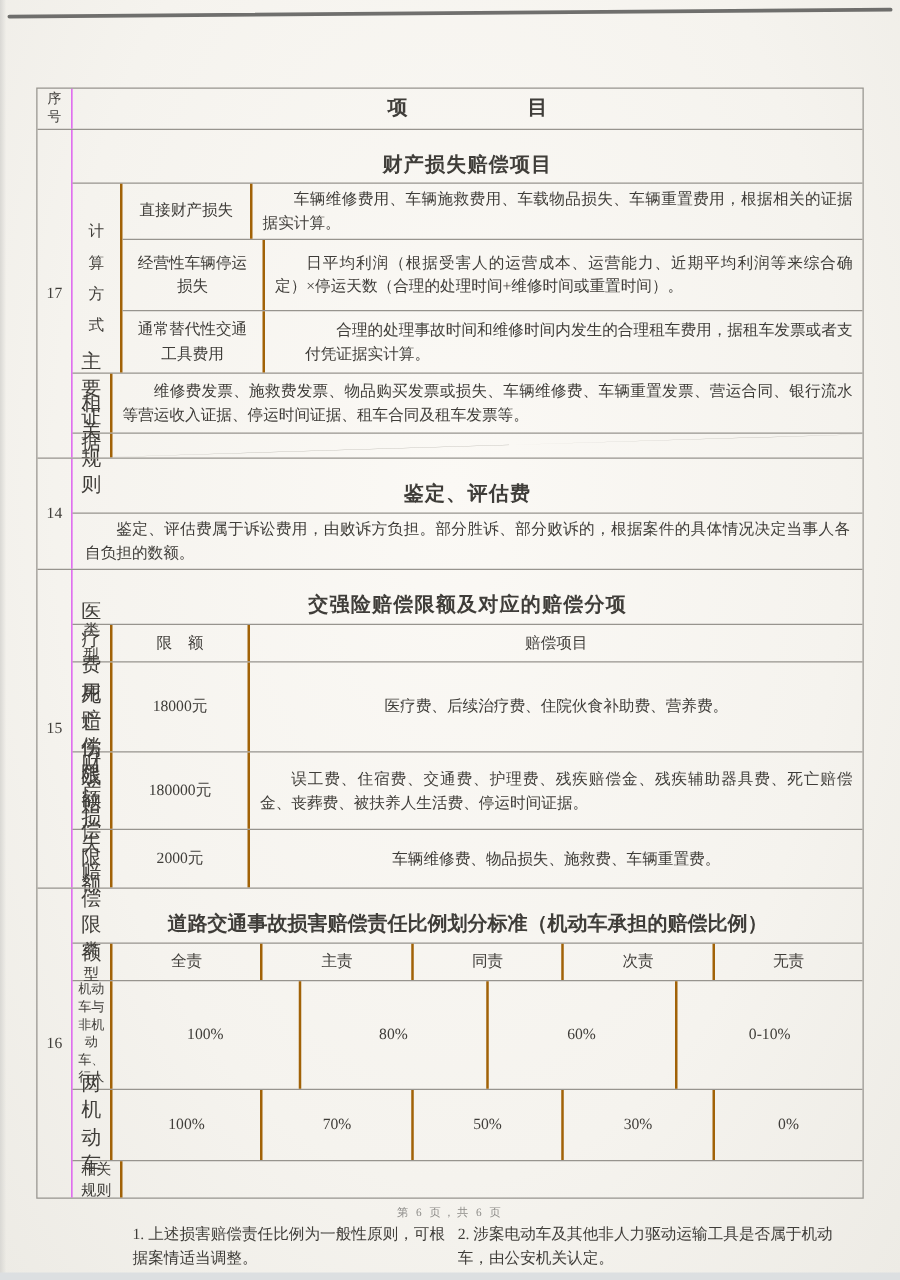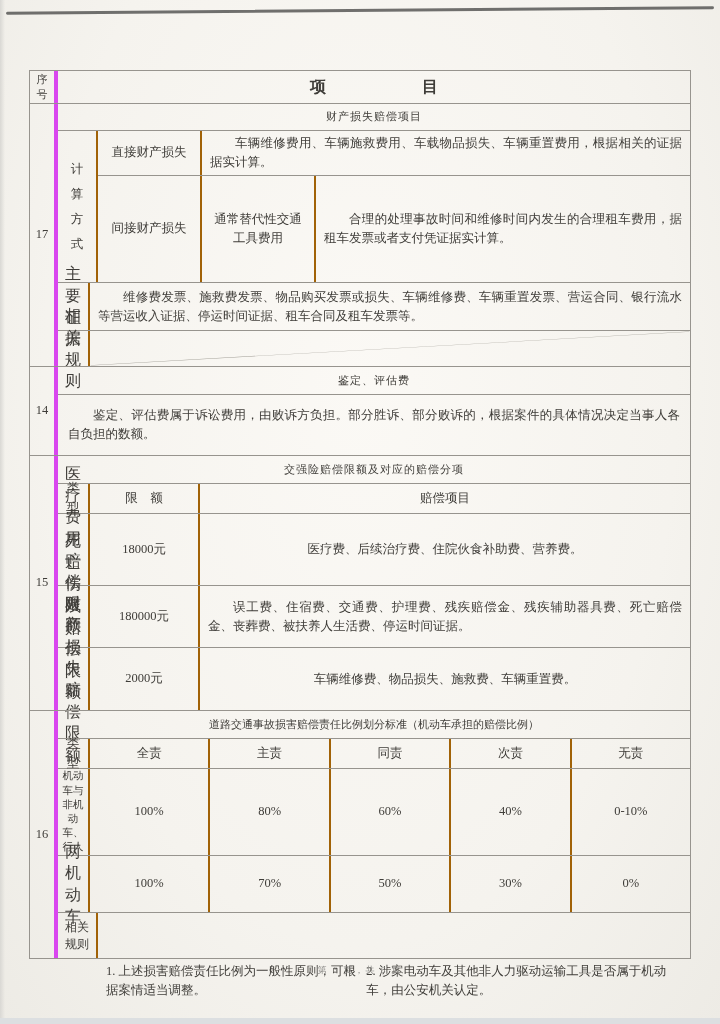--- a/index.html
+++ b/index.html
@@ -25,32 +25,32 @@
   
   .tbl{
     position:absolute;left:29px;top:70px;width:662px;height:889px;
     border:1px solid #97948e;display:flex;flex-direction:column;
     box-sizing:border-box;font-size:12.5px;line-height:1.55;
   }
   .tbl *{box-sizing:border-box;min-width:0;min-height:0;}
   .band{display:flex;}
   .band + .band{border-top:1px solid #97948e;}
   .seq{
-    width:28px;flex:0 0 28px;border-right:4px solid #d946ef;
+    width:28px;flex:0 0 28px;border-right:1px solid #d946ef;
     display:flex;align-items:center;justify-content:center;text-align:left;
   }
   .seq .stack{width:1em;word-break:break-all;line-height:1.35;font-size:11px;}
   .content{flex:1;display:flex;flex-direction:column;}
   .row{display:flex;}
   .cell{display:flex;align-items:center;justify-content:center;text-align:center;padding:2px 3px;}
   .bR{border-right:2px solid #a16207;}
   .bB{border-bottom:1px solid #97948e;}
   .sec-title{
     display:flex;align-items:center;justify-content:center;
-    font-weight:normal;font-size:11px;letter-spacing:1px;
+    font-weight:bold;font-size:16px;letter-spacing:1px;margin-top:16px;
   }
   .lblcol{flex:0 0 32px;}
   .lblcol .stack{width:2em;word-break:break-all;line-height:1.35;font-size:16px;}
   .vlbl .stack{width:1em;word-break:break-all;line-height:2.0;font-size:12.5px;}
   .desc{flex:1;display:flex;align-items:center;padding:3px 8px;}
   .ptext{width:100%;text-align:justify;text-indent:2em;line-height:1.5;}
   .center-text{width:100%;text-align:center;text-indent:0;}
   .diag{flex:1;position:relative;}
   .diag svg{position:absolute;inset:0;width:100%;height:100%;display:block;}
   
@@ -92,23 +92,28 @@
           <div class="stack">计算方式</div>
         </div>
         <div class="content">
           <div class="row bB" style="flex:0 0 45px;">
             <div class="cell bR" style="flex:0 0 104px;">直接财产损失</div>
             <div class="desc">
               <div class="ptext">车辆维修费用、车辆施救费用、车载物品损失、车辆重置费用，根据相关的证据据实计算。</div>
             </div>
           </div>
           <div class="row" style="flex:1;">
-            <div class="cell bR" style="flex:0 0 104px;">间接财产损失</div>
             <div class="content">
-              <div class="row" style="flex:1;">
+              <div class="row bB" style="flex:0 0 57px;">
+                <div class="cell bR" style="flex:0 0 114px;padding:2px 8px;">经营性车辆停运损失</div>
+                <div class="desc">
+                  <div class="ptext">日平均利润（根据受害人的运营成本、运营能力、近期平均利润等来综合确定）×停运天数（合理的处理时间+维修时间或重置时间）。</div>
+                </div>
+              </div>
+              <div class="row" style="flex:1;gap:24px;">
                 <div class="cell bR" style="flex:0 0 114px;padding:2px 8px;">通常替代性交通工具费用</div>
                 <div class="desc">
                   <div class="ptext">合理的处理事故时间和维修时间内发生的合理租车费用，据租车发票或者支付凭证据实计算。</div>
                 </div>
               </div>
             </div>
           </div>
         </div>
       </div>
 
@@ -201,21 +206,20 @@
         <div class="cell ratecell">无责</div>
       </div>
 
       <div class="row bB" style="flex:0 0 87px;">
         <div class="cell bR lblcol">
           <div class="stack" style="width:3em;font-size:10.5px;">机动车与非机动车、行人</div>
         </div>
         <div class="cell bR ratecell">100%</div>
         <div class="cell bR ratecell">80%</div>
         <div class="cell bR ratecell">60%</div>
-        <div class="cell bR ratecell">40%</div>
         <div class="cell ratecell">0-10%</div>
       </div>
 
       <div class="row bB" style="flex:0 0 57px;">
         <div class="cell bR lblcol">
           <div class="stack">两机动车</div>
         </div>
         <div class="cell bR ratecell">100%</div>
         <div class="cell bR ratecell">70%</div>
         <div class="cell bR ratecell">50%</div>

